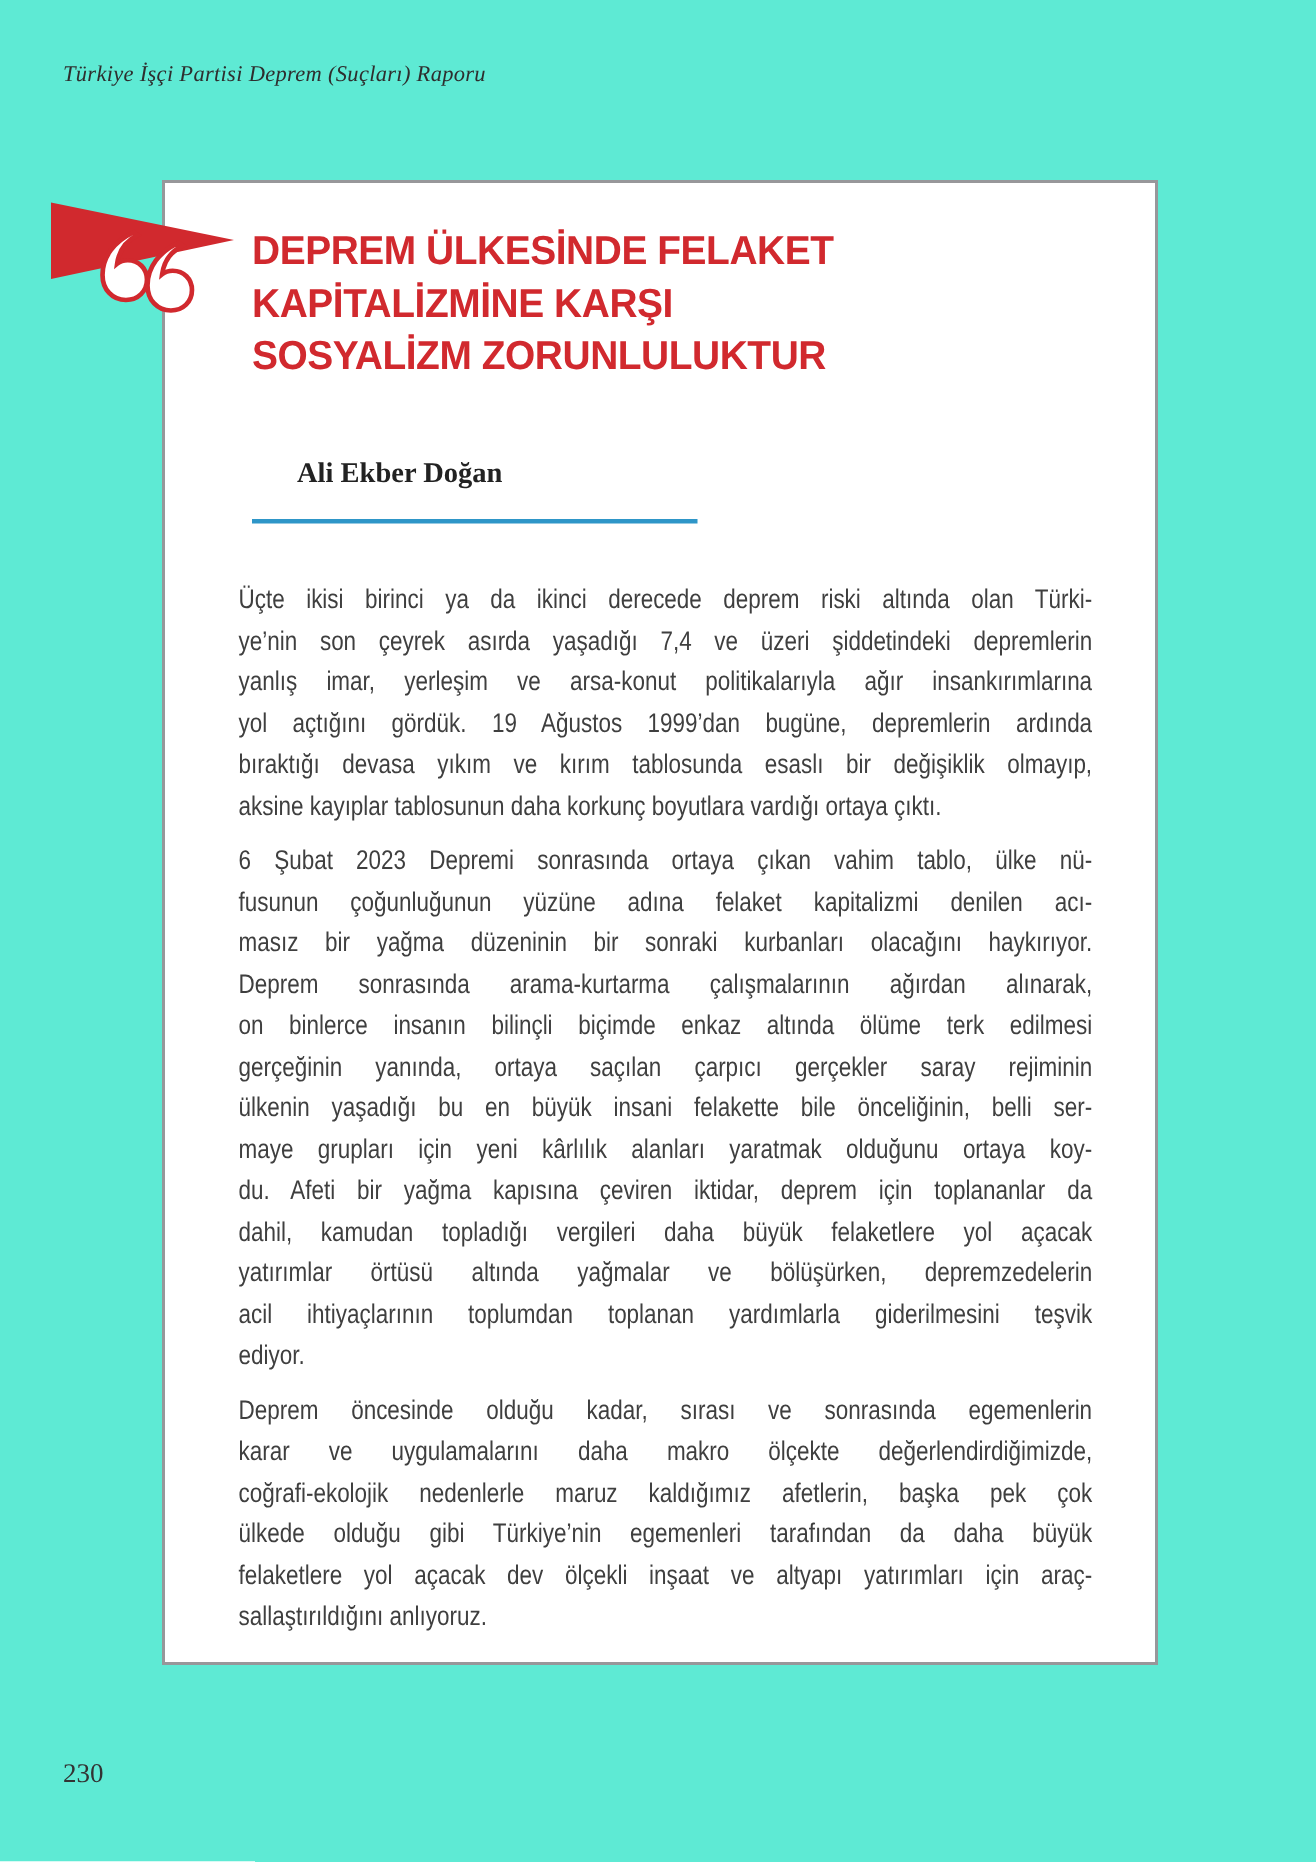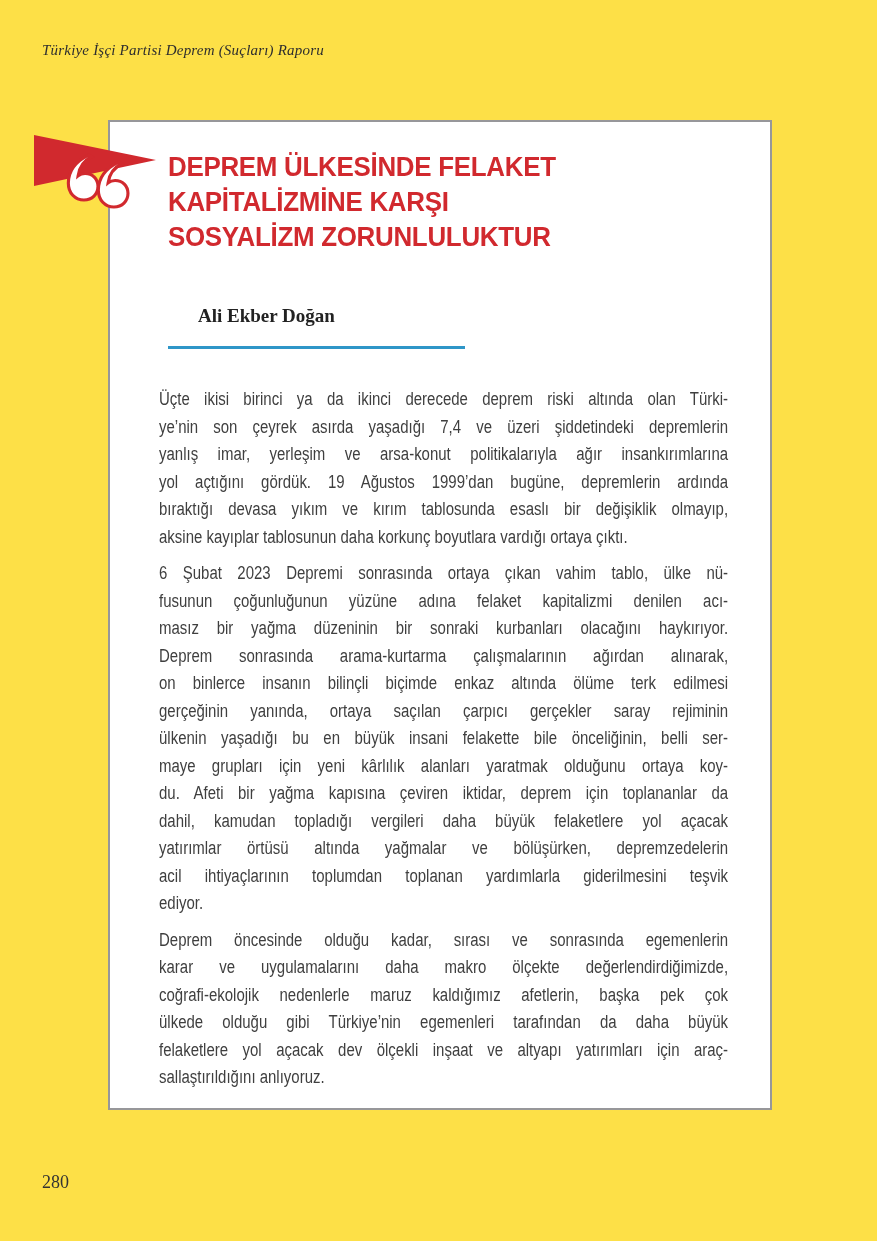--- a/index.html
+++ b/index.html
@@ -1,20 +1,20 @@
 <!DOCTYPE html>
 <html lang="tr"><head>
 <meta charset="utf-8">
 <style>
   html, body { margin: 0; padding: 0; background: #ffffff; }
   .page {
     position: relative;
     width: 877px;
     height: 1241px;
-    background: #fde047;
+    background: #5eead4;
     overflow: hidden;
     font-family: "Liberation Sans", sans-serif;
   }
 
   
   .running-header {
     position: absolute;
     left: 42px;
     top: 42px;
     font-family: "Liberation Serif", serif;
@@ -174,15 +174,15 @@
       <div class="para">
         <div class="line">Deprem öncesinde olduğu kadar, sırası ve sonrasında egemenlerin</div>
         <div class="line">karar ve uygulamalarını daha makro ölçekte değerlendirdiğimizde,</div>
         <div class="line">coğrafi-ekolojik nedenlerle maruz kaldığımız afetlerin, başka pek çok</div>
         <div class="line">ülkede olduğu gibi Türkiye’nin egemenleri tarafından da daha büyük</div>
         <div class="line">felaketlere yol açacak dev ölçekli inşaat ve altyapı yatırımları için araç-</div>
         <div class="line last">sallaştırıldığını anlıyoruz.</div>
       </div>
     </div>
 
-  <div class="page-number">280</div>
+  <div class="page-number">230</div>
 
 </div>
 
 </body></html>

